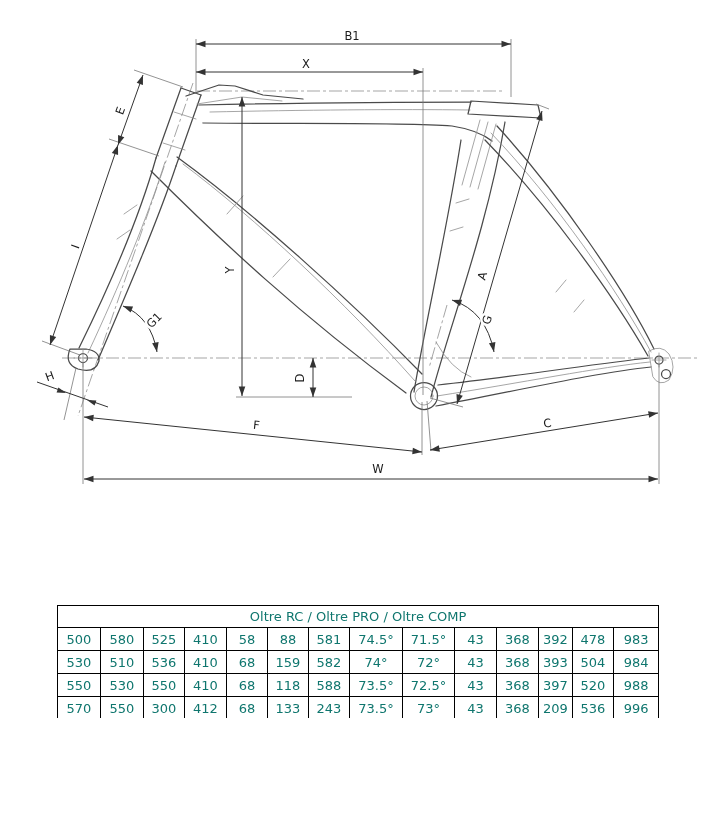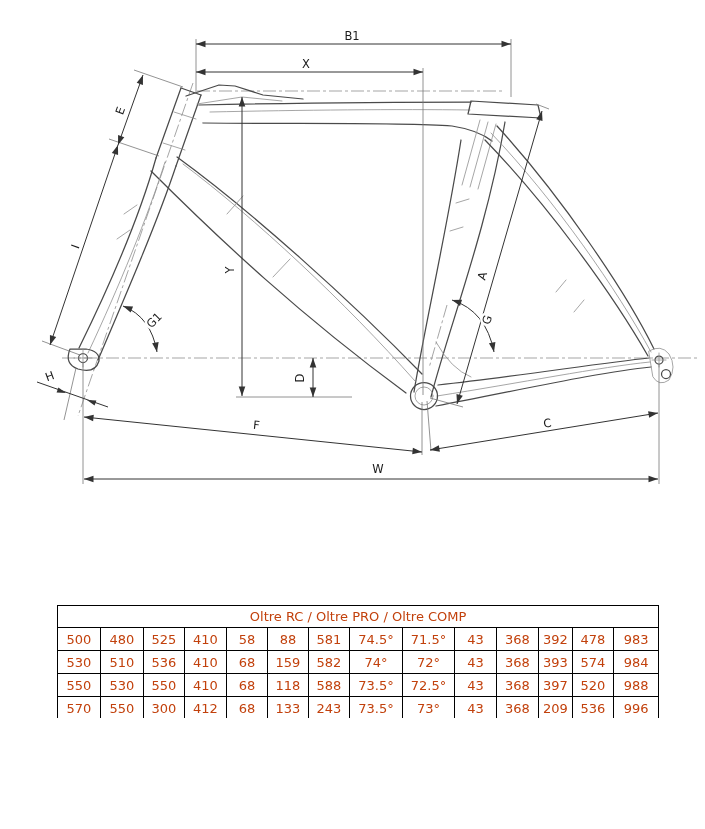--- a/index.html
+++ b/index.html
@@ -13,21 +13,21 @@
   .cl     { stroke:#9b9b9b; stroke-width:0.9;  fill:none; stroke-dasharray:13 3 3 3; }
   .dim    { stroke:#333;    stroke-width:1;    fill:none; }
   .ext    { stroke:#777;    stroke-width:0.8;  fill:none; }
   .arrfill{ fill:#333; stroke:none; }
   .dlab   { font:11.5px "DejaVu Sans", sans-serif; fill:#1b1b1b; text-anchor:middle;
             stroke:#fff; stroke-width:5px; paint-order:stroke; stroke-linejoin:round; }
 
   
   .tablewrap { position:absolute; left:57px; top:605px; width:601px; }
   table.geo { border-collapse:collapse; table-layout:fixed; width:601px;
-              font:13px "DejaVu Sans", sans-serif; color:#c2410c; }
+              font:13px "DejaVu Sans", sans-serif; color:#0f766e; }
   table.geo td, table.geo th { border:1px solid #000; text-align:center; vertical-align:middle;
               padding:0; height:21px; font-weight:normal; overflow:hidden; white-space:nowrap; }
   table.geo tr.trow td { height:22px; }
 </style>
 </head>
 <body>
 
 <div class="canvas">
 
   <svg width="705" height="560" viewBox="0 0 705 560">
@@ -183,21 +183,21 @@
           <col style="width:45px">
       </colgroup>
       <thead>
         <tr>
           <th colspan="14">Oltre RC / Oltre PRO / Oltre COMP</th>
         </tr>
       </thead>
       <tbody id="geo-body">
           <tr class="trow">
             <td>500</td>
-            <td>480</td>
+            <td>580</td>
             <td>525</td>
             <td>410</td>
             <td>58</td>
             <td>88</td>
             <td>581</td>
             <td>74.5°</td>
             <td>71.5°</td>
             <td>43</td>
             <td>368</td>
             <td>392</td>
@@ -210,21 +210,21 @@
             <td>536</td>
             <td>410</td>
             <td>68</td>
             <td>159</td>
             <td>582</td>
             <td>74°</td>
             <td>72°</td>
             <td>43</td>
             <td>368</td>
             <td>393</td>
-            <td>574</td>
+            <td>504</td>
             <td>984</td>
           </tr>
           <tr class="trow">
             <td>550</td>
             <td>530</td>
             <td>550</td>
             <td>410</td>
             <td>68</td>
             <td>118</td>
             <td>588</td>

